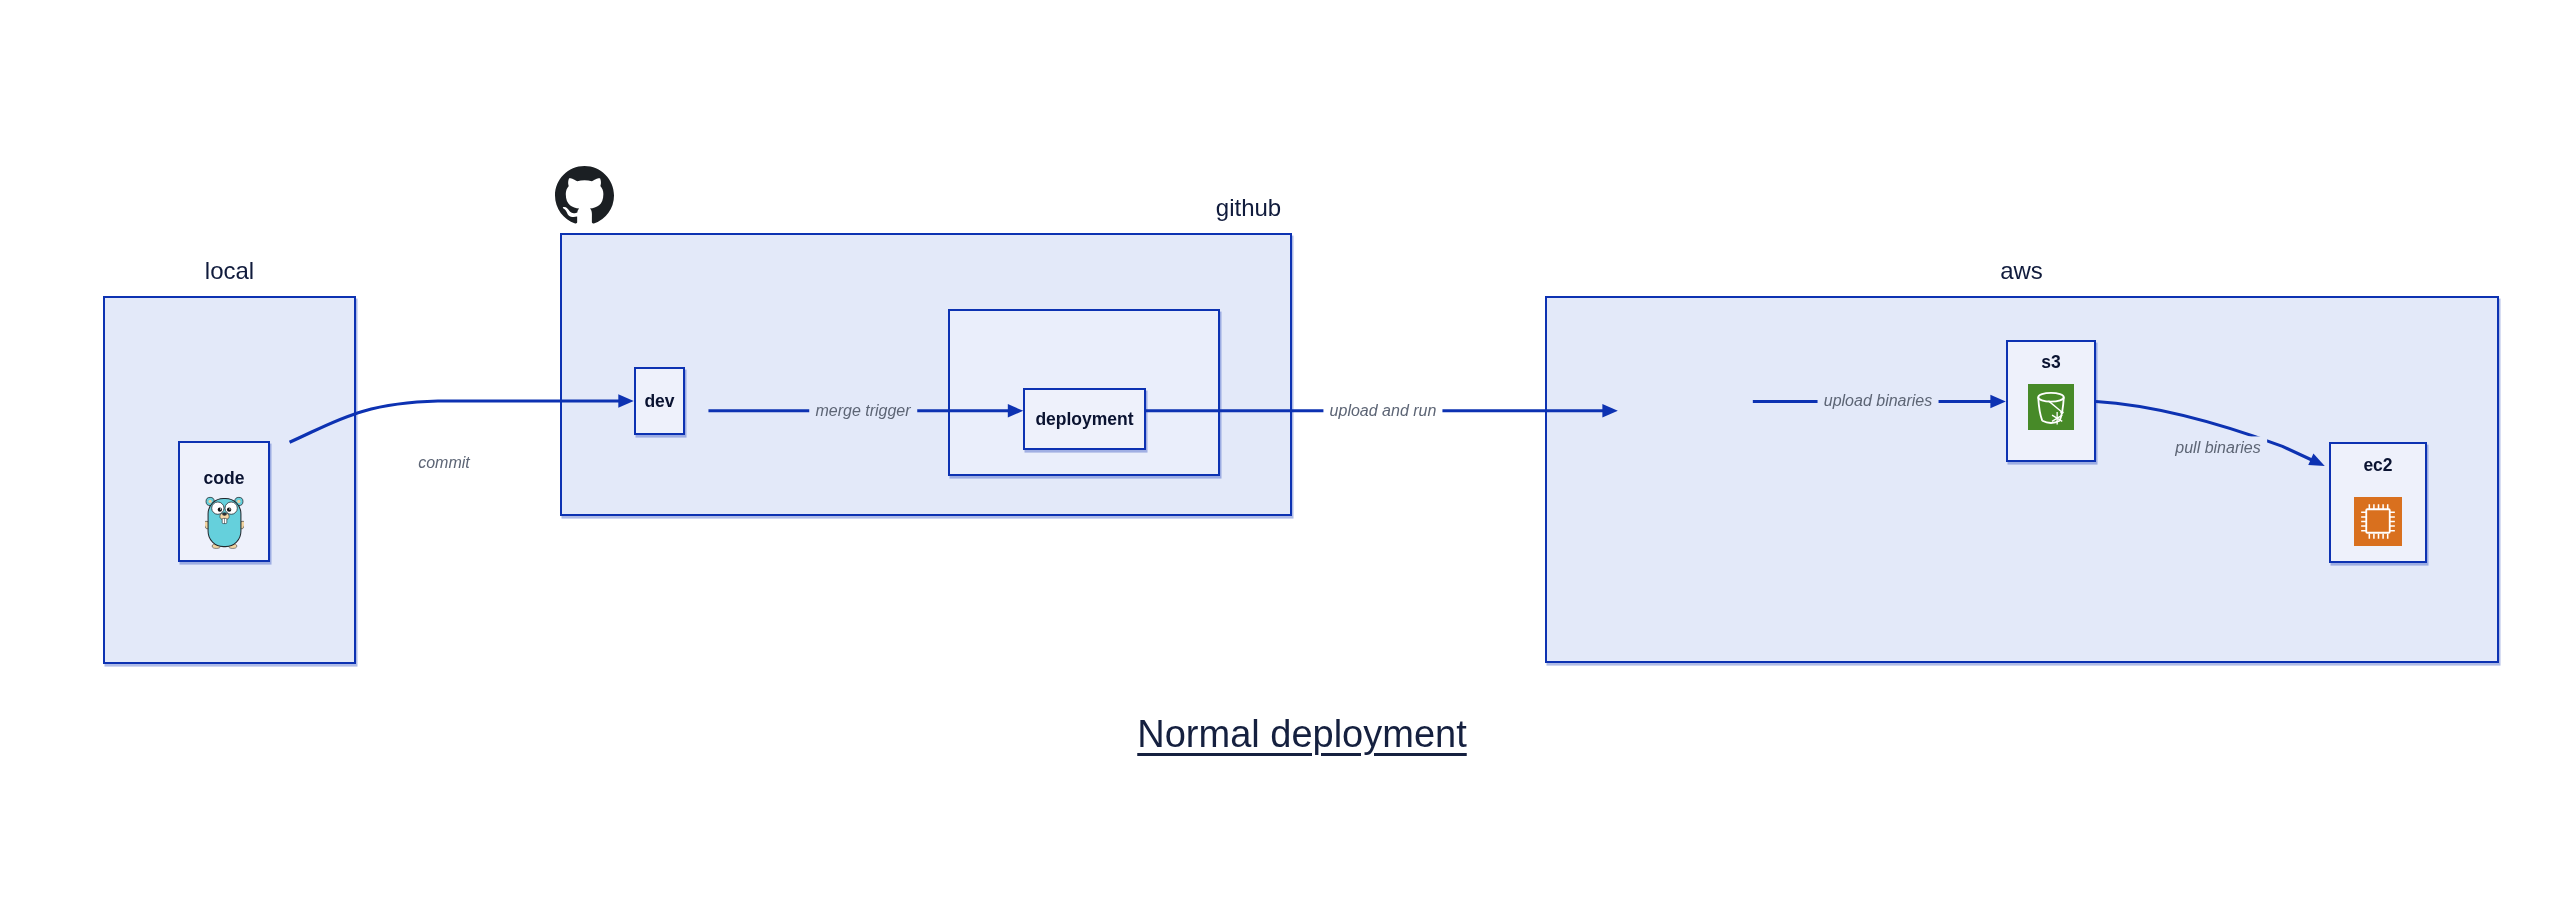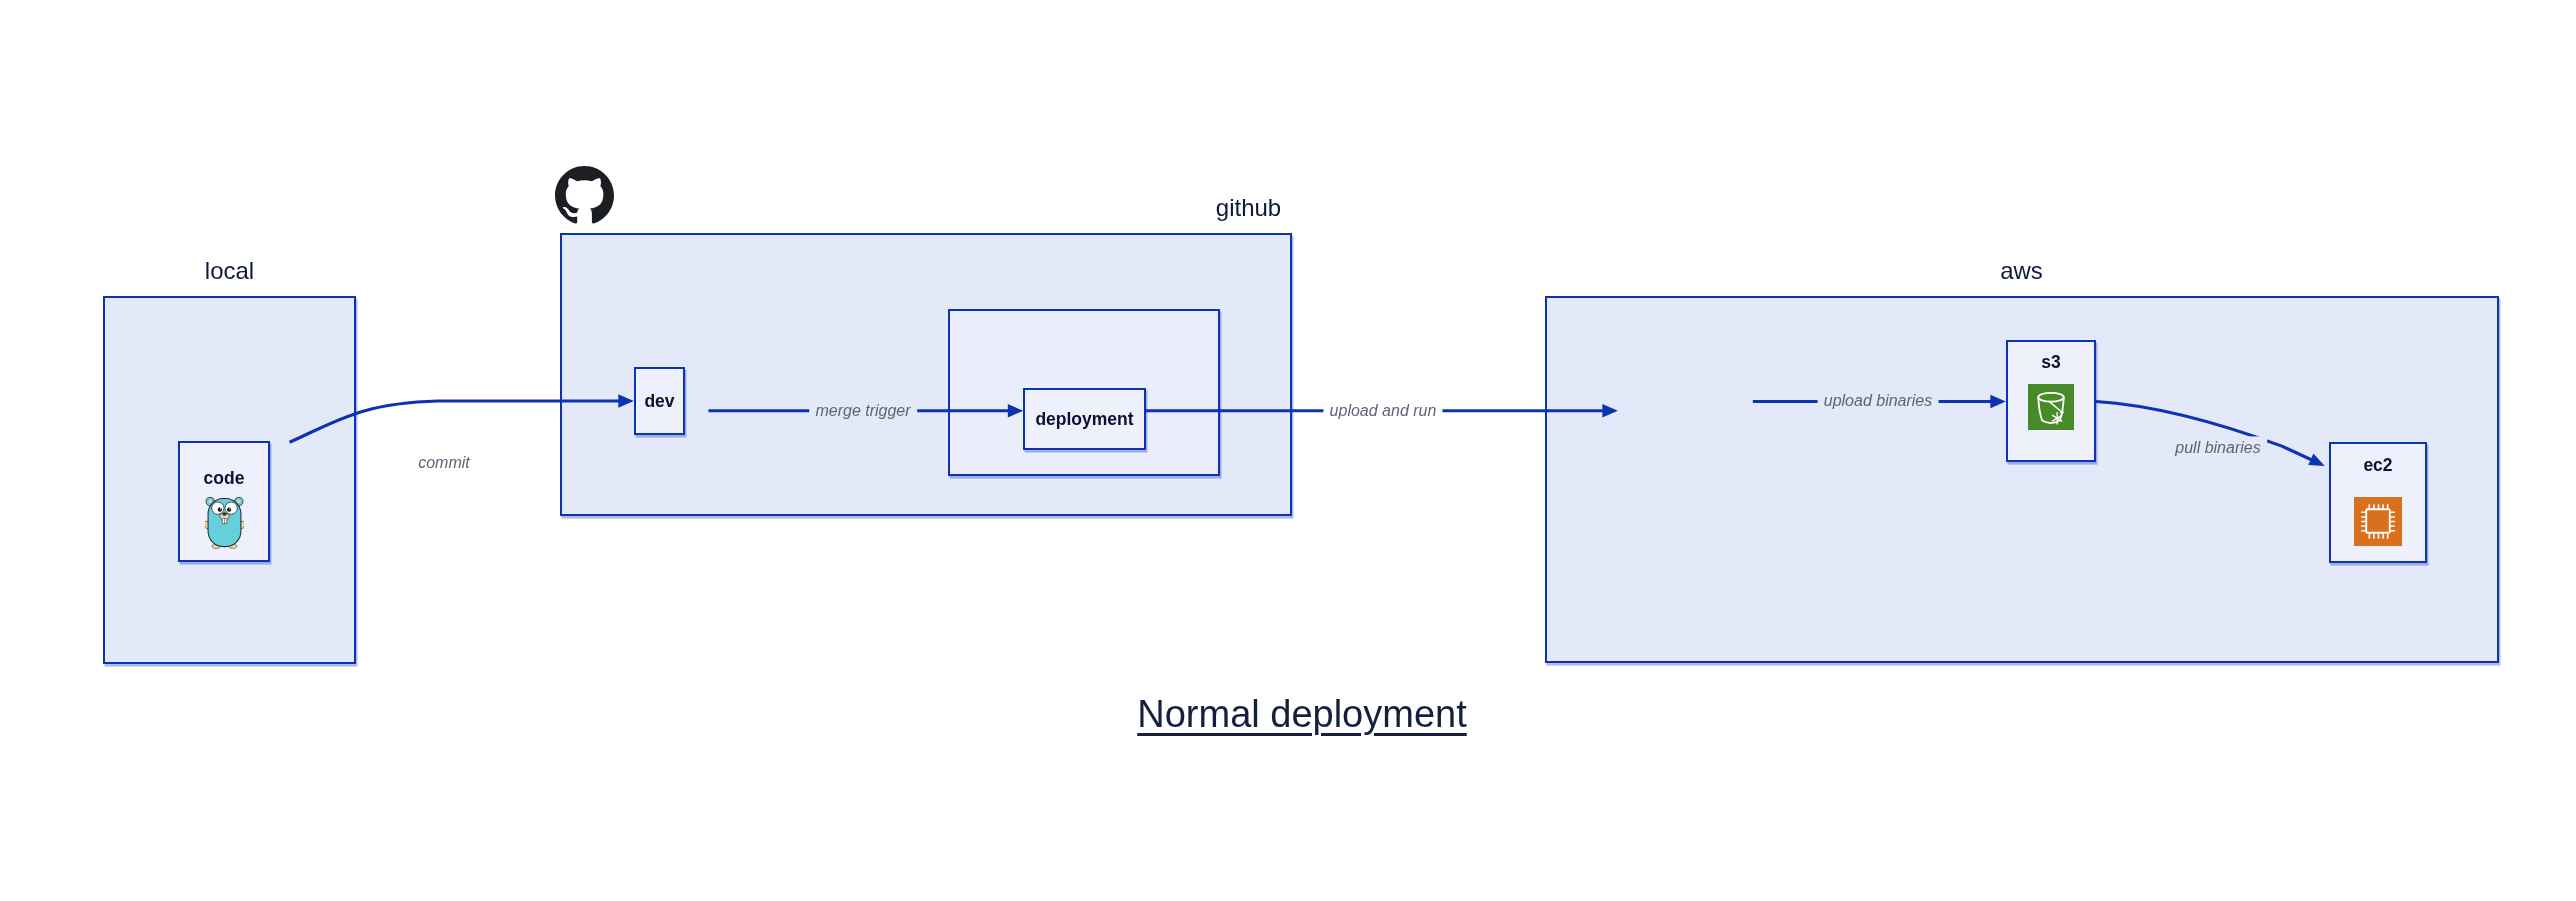--- a/index.html
+++ b/index.html
@@ -61,21 +61,21 @@
   .bg-white{background:#ffffff;}
   .bg-cluster{background:#e3e9f9;}
   .elbl-commit     {left:444px;  top:424px;margin-top:39px;}
   .elbl-merge      {left:863px; top:411px;}
   .elbl-upload-run {left:1383px; top:411px;}
   .elbl-upload-bin {left:1878px; top:401px;}
   .elbl-pull-bin   {left:2218px; top:412px;margin-top:36px;}
   
   .octocat{position:absolute;left:555px;top:166px;width:59px;height:59px;z-index:3;}
   .title{
-    position:absolute;left:1302px;top:693px;z-index:8;
+    position:absolute;left:1302px;top:713px;z-index:8;
     transform:translateX(-50%);
     font-size:38px;color:#15203f;white-space:nowrap;
     text-decoration:underline;
     text-decoration-thickness:3.1px;
     text-underline-offset:6.2px;
   }
   .z2{z-index:2}.z3{z-index:3}.z4{z-index:4}
 </style>
 </head>
 <body>

